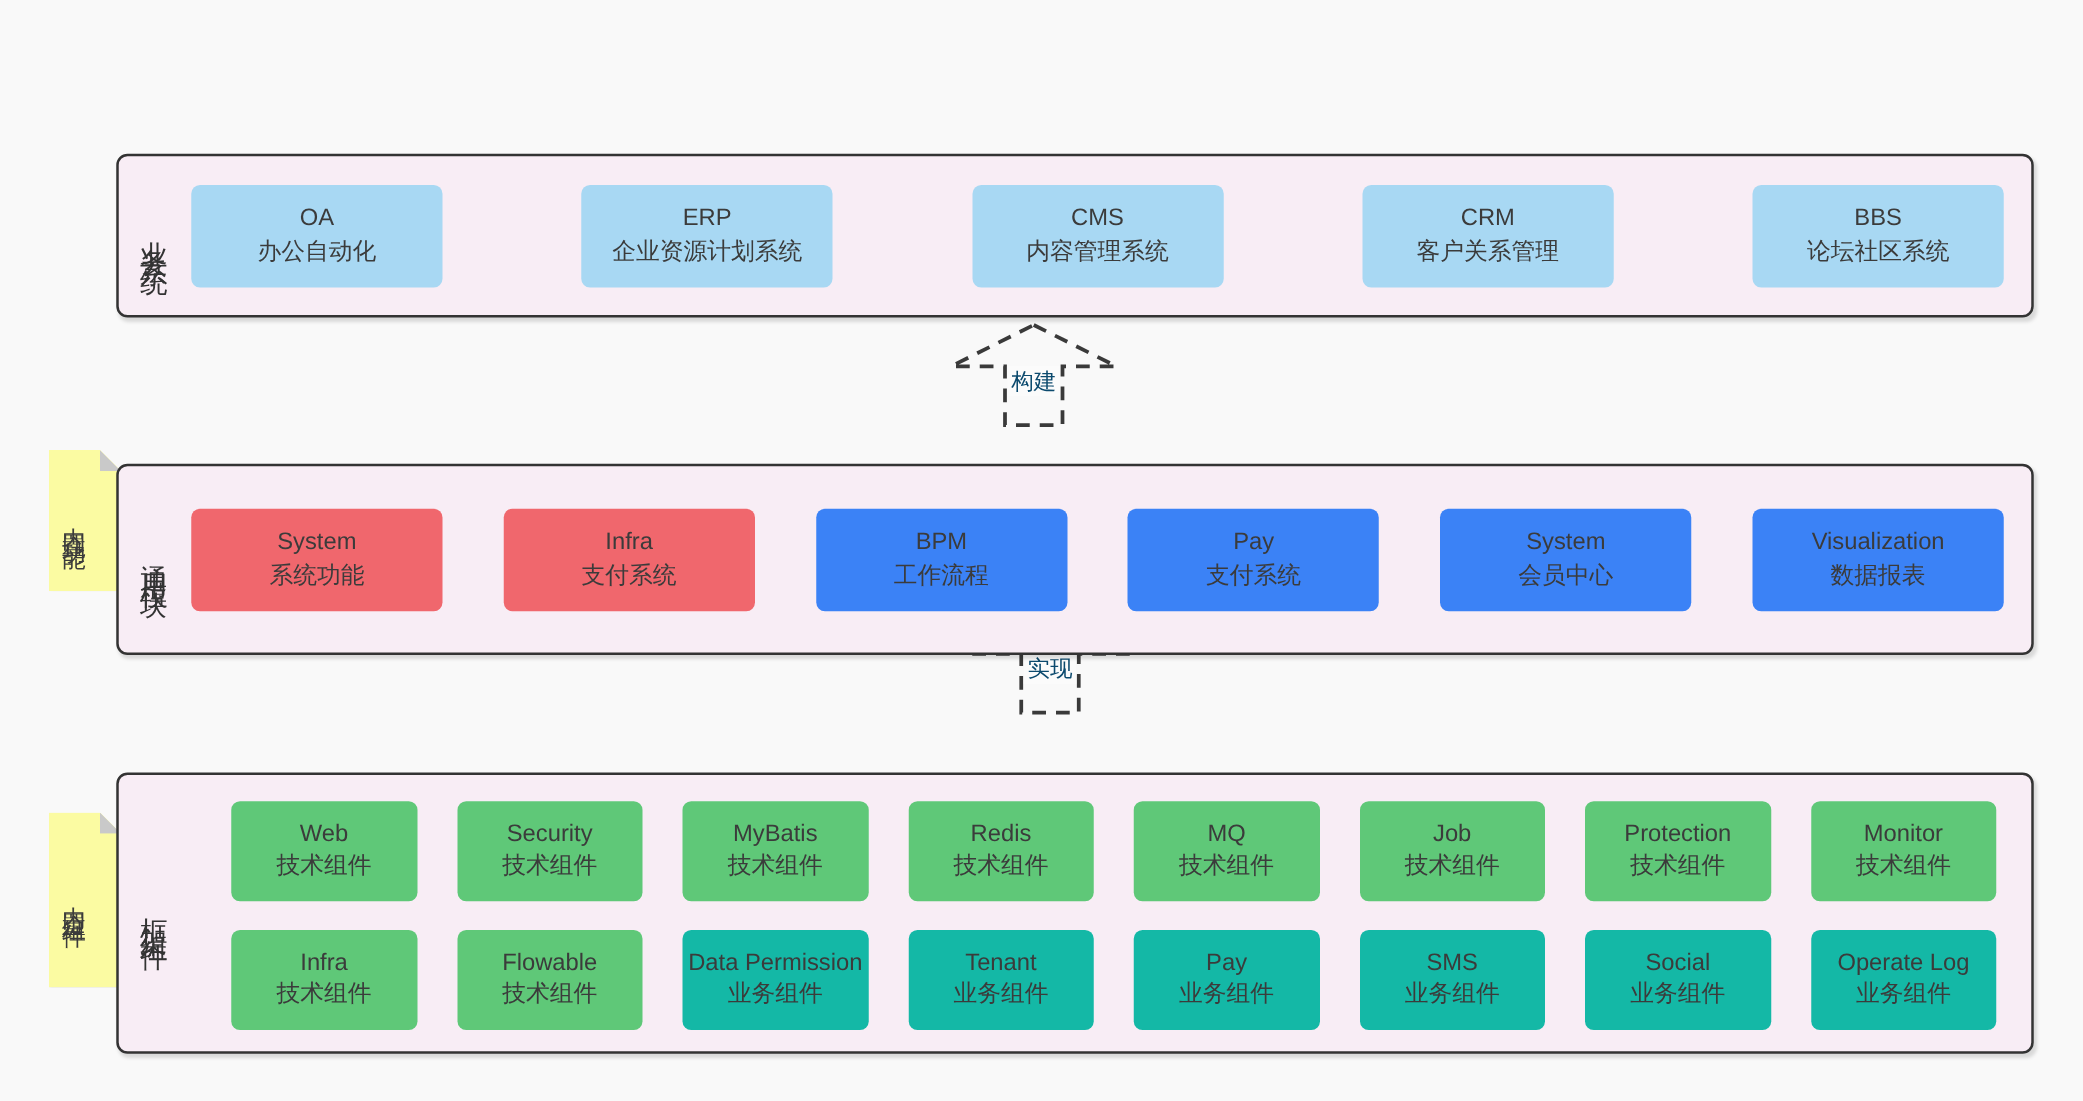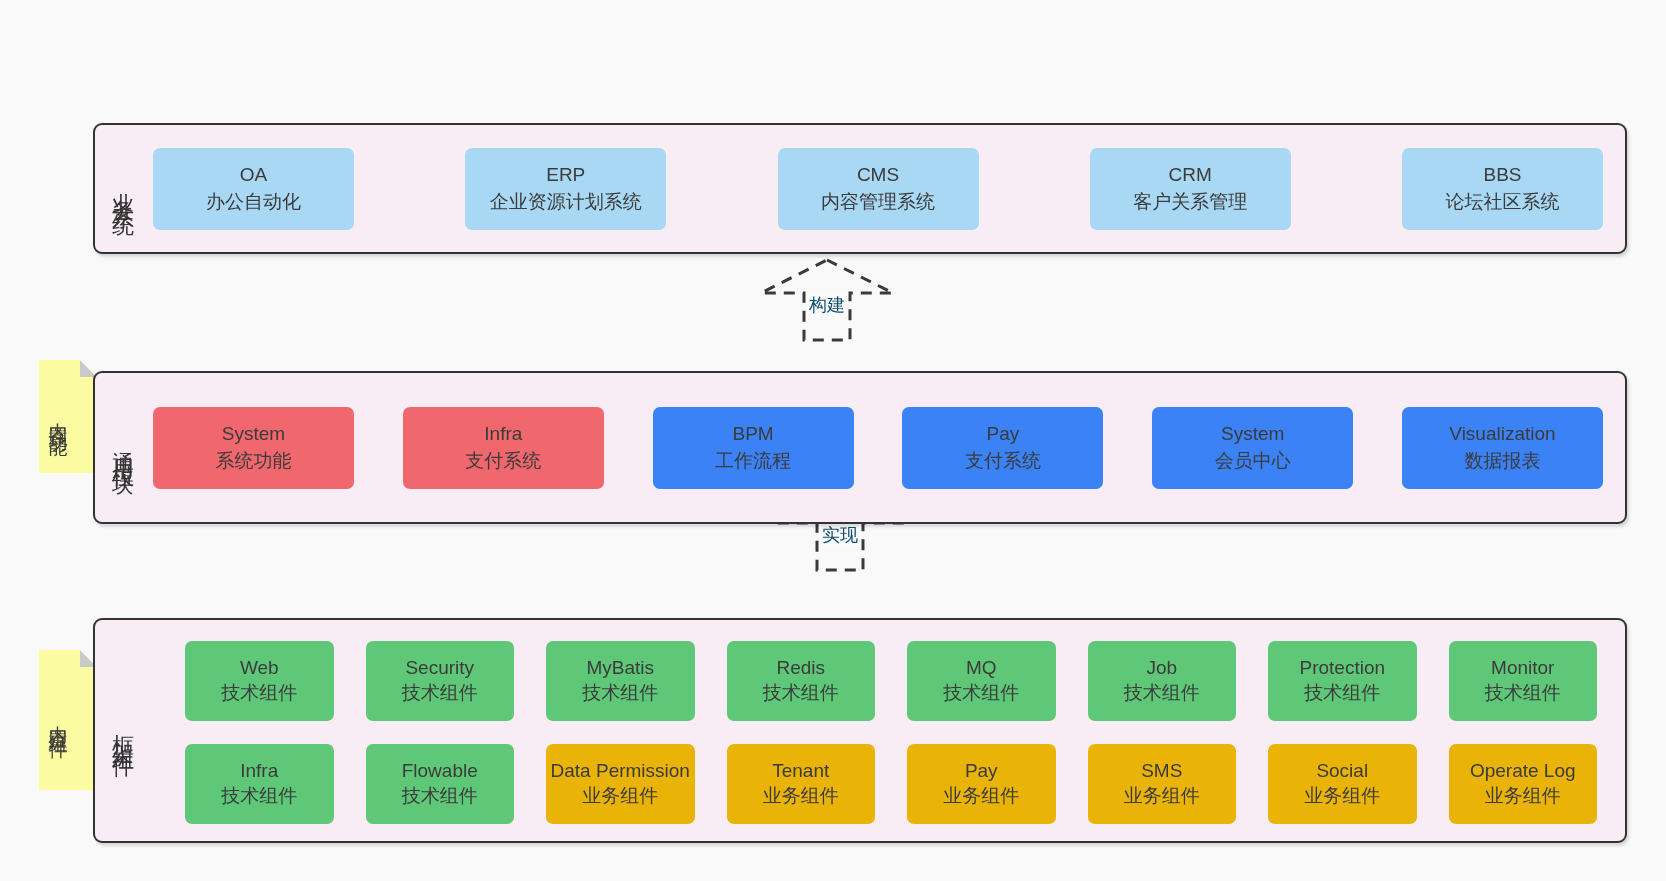--- a/index.html
+++ b/index.html
@@ -35,21 +35,21 @@
   }
   .box .bt,.box .bs{display:block;}
   .boxes .box{width:201px;height:82px;}
   .grid{position:absolute;left:58px;right:28px;top:21px;}
   .grid .row{display:flex;justify-content:space-between;margin-bottom:23px;}
   .grid .box{width:150px;height:80px;line-height:1.3;margin-left:32px;}
   .blue{background:#a8d8f3;}
   .red{background:#f0676d;}
   .pink{background:#3b82f6;}
   .green{background:#5fc878;}
-  .lgreen{background:#eab308;}
+  .lgreen{background:#14b8a6;}
   
   .sticky{
     position:absolute;left:39px;width:58px;background:#fbfba2;
     box-shadow:1px 2px 2px rgba(0,0,0,0.18);
     clip-path:polygon(0 0, calc(100% - 17px) 0, 100% 17px, 100% 100%, 0 100%);
     z-index:1;
     display:flex;align-items:center;justify-content:center;
   }
   .sticky::before{
     content:"";position:absolute;top:0;right:0;width:17px;height:17px;

